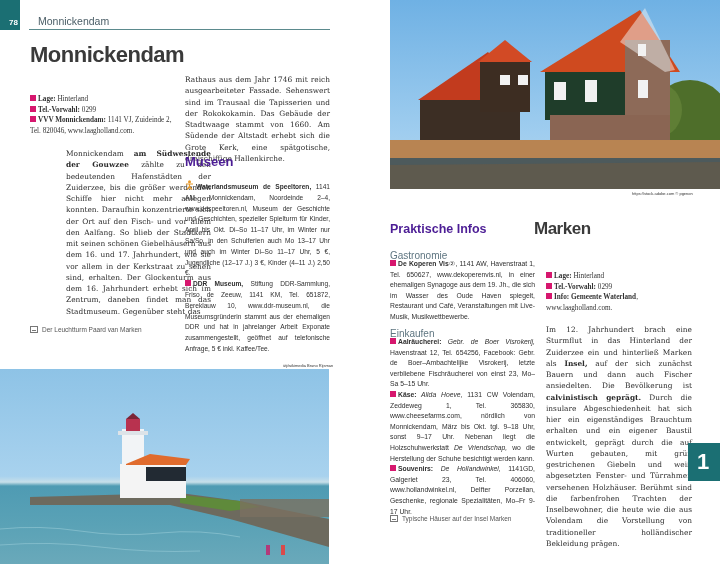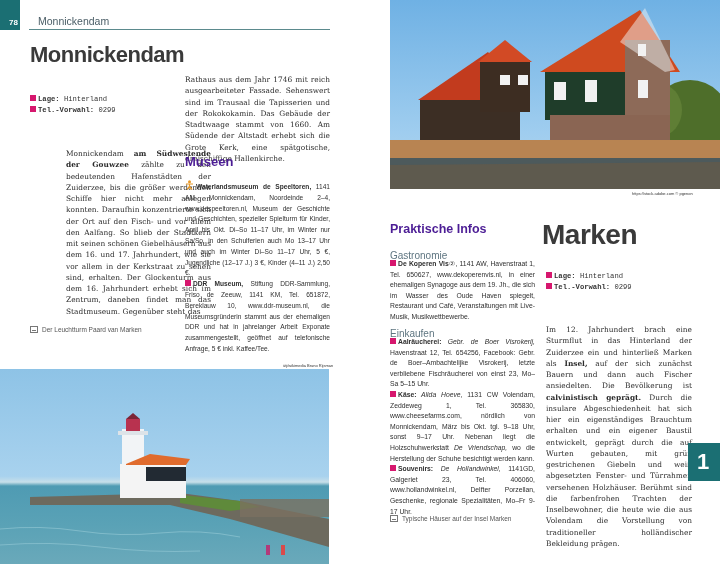--- a/index.html
+++ b/index.html
@@ -12,21 +12,21 @@
   
   .pageno-tab { position: absolute; left: 0; top: 0; width: 20px; height: 30px; background: #1b6f73; }
   .pageno-tab span { position: absolute; left: 9px; bottom: 3px; font-family: "Liberation Sans", sans-serif; font-size: 8px; font-weight: bold; color: #fff; }
   .running-head { position: absolute; left: 38px; top: 15px; font-family: "Liberation Sans", sans-serif; font-size: 10.5px; color: #4a5d66; }
   .head-rule { position: absolute; left: 29px; top: 29px; width: 301px; height: 1px; background: #5b8a8d; }
 
   .h1 { position: absolute; font-family: "Liberation Sans", sans-serif; font-weight: bold; color: #3a3a3a; letter-spacing: -0.5px; }
   .h2 { position: absolute; font-family: Liberation Sans, sans-serif; font-weight: bold; color: #4c1d95; }
   .sub { position: absolute; font-family: "Liberation Sans", sans-serif; font-size: 10px; color: #5e7580; text-align: center; }
 
-  .facts { position: absolute; font-family: Liberation Mono, monospace; font-size: 7.2px; line-height: 10.5px; color: #333; }
+  .facts { position: absolute; font-family: Liberation Serif, serif; font-size: 7.2px; line-height: 10.5px; color: #333; }
   .facts .row { display: block; }
   .sq { display: inline-block; width: 6px; height: 6px; background: #d6176e; margin-right: 2px; vertical-align: 0px; }
   .facts b { font-weight: bold; }
 
   .body-serif { position: absolute; font-family: "DejaVu Serif", serif; font-size: 7.4px; line-height: 11.25px; color: #2b2b2b; text-align: justify; hyphens: auto; }
   .body-serif b { font-weight: bold; }
 
   .info { position: absolute; font-family: "Liberation Sans", sans-serif; font-size: 6.8px; line-height: 10.6px; color: #2f2f2f; text-align: justify; }
   .info b { font-weight: bold; }
   .info i { font-style: italic; }
@@ -58,20 +58,21 @@
     <span>78</span>
   </div>
   <div class="running-head">Monnickendam</div>
   <div class="head-rule"></div>
 
   <div class="h1" style="left:30px; top:42px; font-size:22px;">Monnickendam</div>
 
   <div class="facts" style="left:30px; top:94px; width:145px;">
     <span class="row"><span class="sq"></span><b>Lage:</b><span> Hinterland</span></span>
     <span class="row"><span class="sq"></span><b>Tel.-Vorwahl:</b><span> 0299</span></span>
+    <span class="row"><span class="sq"></span><b>VVV Monnickendam:</b><span> 1141 VJ, Zuideinde 2, Tel. 820046, www.laagholland.com.</span></span>
   </div>
 
   <div class="body-serif" style="left:30px; top:148px; width:145px;margin-left:36px;">
     <span>Monnickendam </span><b>am Südwestende der Gouwzee</b><span> zählte zu den bedeutenden Hafenstädten der Zuiderzee, bis die größer werdenden Schiffe hier nicht mehr anlegen konnten. Daraufhin konzentrierte sich der Ort auf den Fisch- und vor allem den Aalfang. So blieb der Stadtkern mit seinen schönen Giebelhäusern aus dem 16. und 17. Jahrhundert, wie sie vor allem in der Kerkstraat zu sehen sind, erhalten. Der Glockenturm aus dem 16. Jahrhundert erhebt sich im Zentrum, daneben findet man das Stadtmuseum. Gegenüber steht das</span>
   </div>
 
   <div class="caption" style="left:30px; top:326px;">
     <span class="cap-icon"></span>
     <span>Der Leuchtturm Paard van Marken</span>
   </div>
@@ -165,25 +166,26 @@
     <p><span class="sq"></span><b>Aalräucherei:</b><i> Gebr. de Boer Visrokerij,</i><span> Havenstraat 12, Tel. 654256, Facebook: Gebr. de Boer–Ambachtelijke Visrokerij, letzte verbliebene Fischräucherei von einst 23, Mo–Sa 5–15 Uhr.</span></p>
     <p><span class="sq"></span><b>Käse:</b><i> Alida Hoeve,</i><span> 1131 CW Volendam, Zeddeweg 1, Tel. 365830, www.cheesefarms.com, nördlich von Monnickendam, März bis Okt. tgl. 9–18 Uhr, sonst 9–17 Uhr. Nebenan liegt die Holzschuhwerkstatt </span><i>De Vriendschap,</i><span> wo die Herstellung der Schuhe besichtigt werden kann.</span></p>
     <p><span class="sq"></span><b>Souvenirs:</b><i> De Hollandwinkel,</i><span> 1141GD, Galgeriet 23, Tel. 406060, www.hollandwinkel.nl, Delfter Porzellan, Geschenke, regionale Spezialitäten, Mo–Fr 9-17 Uhr.</span></p>
   </div>
 
   <div class="caption" style="left:30px; top:515px;">
     <span class="cap-icon"></span>
     <span>Typische Häuser auf der Insel Marken</span>
   </div>
 
-  <div class="h1" style="left:182px; top:219px; font-size:28px;">Marken</div>
+  <div class="h1" style="left:174px; top:219px; font-size:17px;">Marken</div>
 
   <div class="facts" style="left:186px; top:271px; width:145px;">
     <span class="row"><span class="sq"></span><b>Lage:</b><span> Hinterland</span></span>
     <span class="row"><span class="sq"></span><b>Tel.-Vorwahl:</b><span> 0299</span></span>
+    <span class="row"><span class="sq"></span><b>Info: Gemeente Waterland</b><span>, www.laagholland.com.</span></span>
   </div>
 
   <div class="body-serif" style="left:186px; top:324px; width:146px;">
     <span>Im 12. Jahrhundert brach eine Sturmflut in das Hinterland der Zuiderzee ein und hinterließ Marken als </span><b>Insel,</b><span> auf der sich zunächst Bauern und dann auch Fischer ansiedelten. Die Bevölkerung ist </span><b>calvinistisch geprägt.</b><span> Durch die insulare Abgeschiedenheit hat sich hier ein eigenständiges Brauchtum erhalten und ein eigener Baustil entwickelt, geprägt durch die auf Wurten gebauten, mit grün gestrichenen Giebeln und weiß abgesetzten Fenster- und Türrahmen versehenen Holzhäuser. Berühmt sind die farbenfrohen Trachten der Inselbewohner, die heute wie die aus Volendam die Vorstellung von traditioneller holländischer Bekleidung prägen.</span>
   </div>
 
   <div class="teal-tab">
     <span>1</span>
   </div>
 </div>

